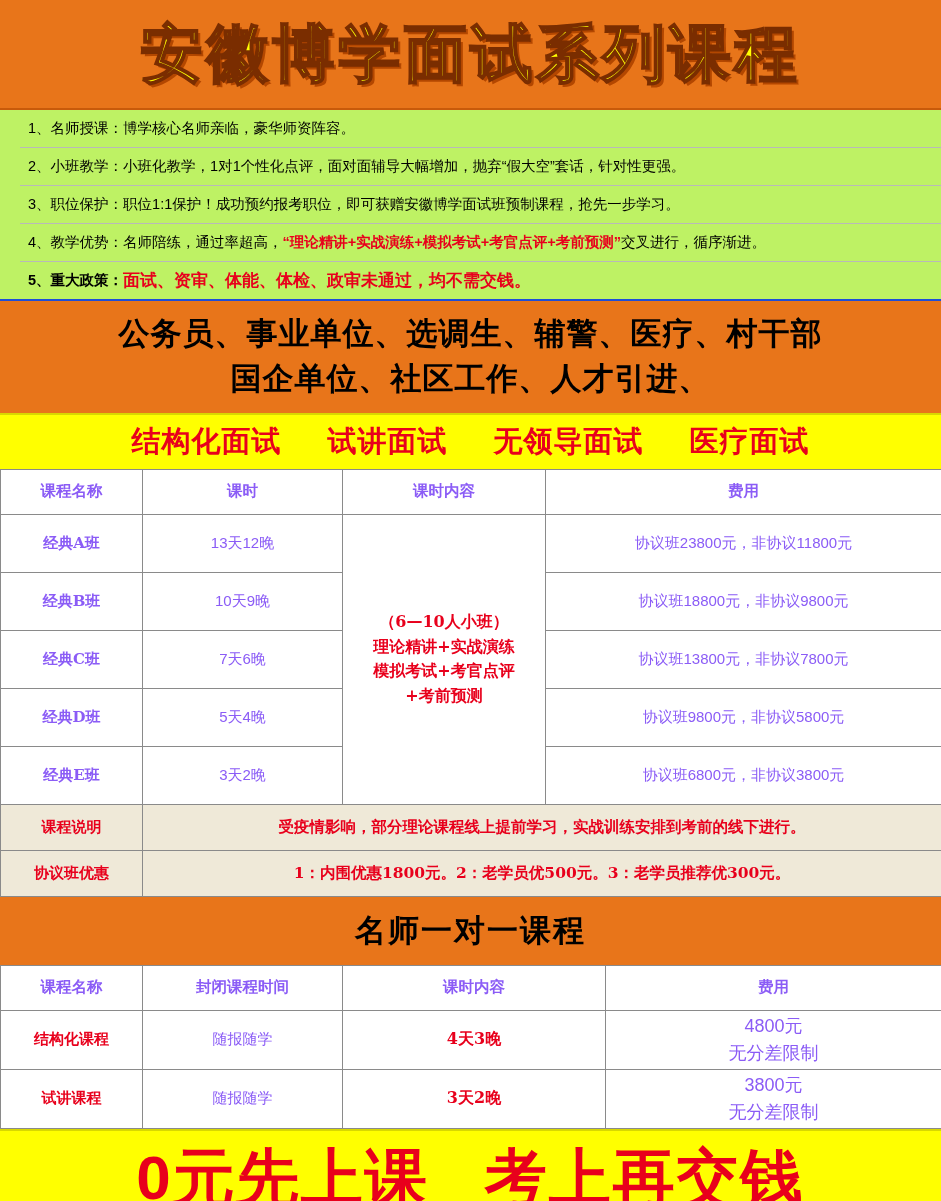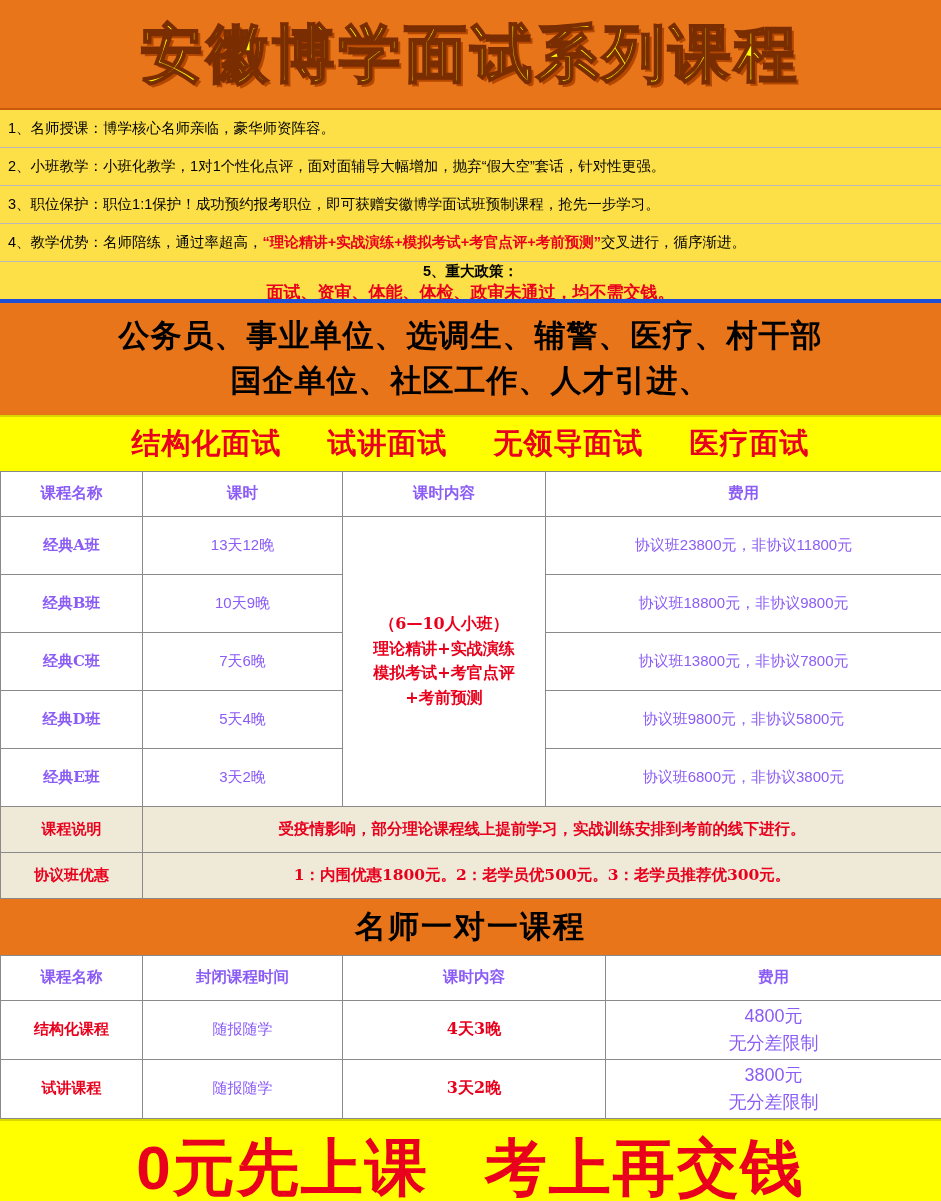--- a/index.html
+++ b/index.html
@@ -33,23 +33,24 @@
     font-size: 62px;
     letter-spacing: 4px;
     color: #ffff00;
     -webkit-text-stroke: 2px #7a2d00;
     text-shadow: 3px 3px 0 #b34700;
     white-space: nowrap;
   }
 
   
   .features {
-    background: #fde047;
+    background: #bef264;
     border-top: 2px solid #c85a0a;
-    border-bottom: 4px solid #1d4ed8;
+    border-bottom: 2px solid #1d4ed8;
+    padding-left: 20px;
   }
   .feature-row {
     height: 37px;
     display: flex;
     align-items: center;
     padding: 0 8px;
     font-size: 14.5px;
     color: #000000;
     border-bottom: 1px solid #b9b9b9;
     white-space: nowrap;
@@ -60,21 +61,20 @@
   }
   .feature-row .seg {
     display: inline;
   }
   .feature-row .red {
     color: #e8001c;
     font-weight: bold;
   }
   .feature-row.major {
     font-weight: bold;
-    flex-direction: column;
   }
   .feature-row.major .big-red {
     color: #e8001c;
     font-weight: bold;
     font-size: 17px;
     font-family: "DejaVu Serif", serif;
   }
 
   
   .categories {
@@ -159,21 +159,21 @@
     text-align: center;
     font-family: "DejaVu Serif", serif;
   }
   .note-row td {
     height: 41px;
   }
 
   
   .oneone-banner {
     background: #e8751a;
-    height: 56px;
+    height: 68px;
     display: flex;
     align-items: center;
     justify-content: center;
   }
   .oneone-banner span {
     font-family: "DejaVu Serif", serif;
     font-weight: bold;
     font-size: 31px;
     color: #000000;
     letter-spacing: 2px;

